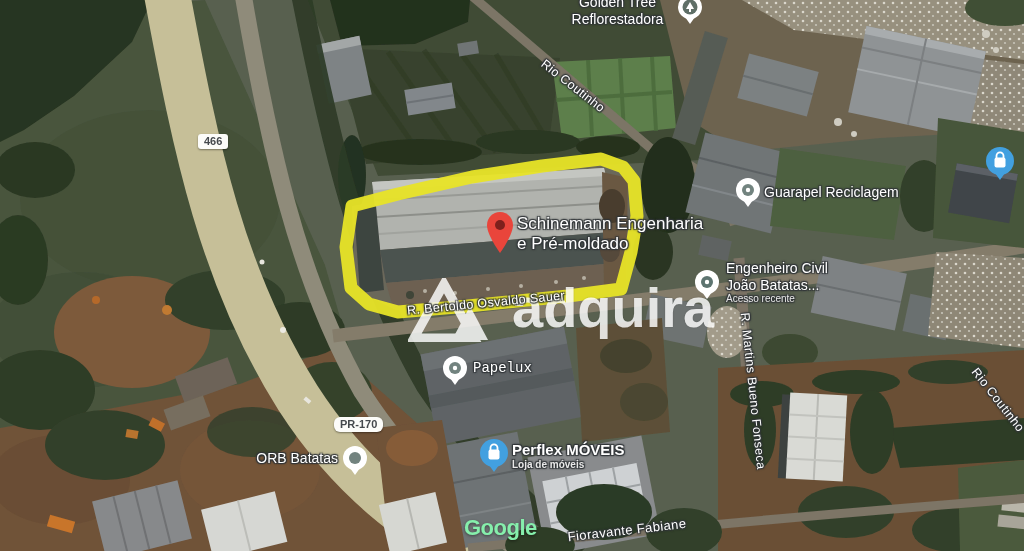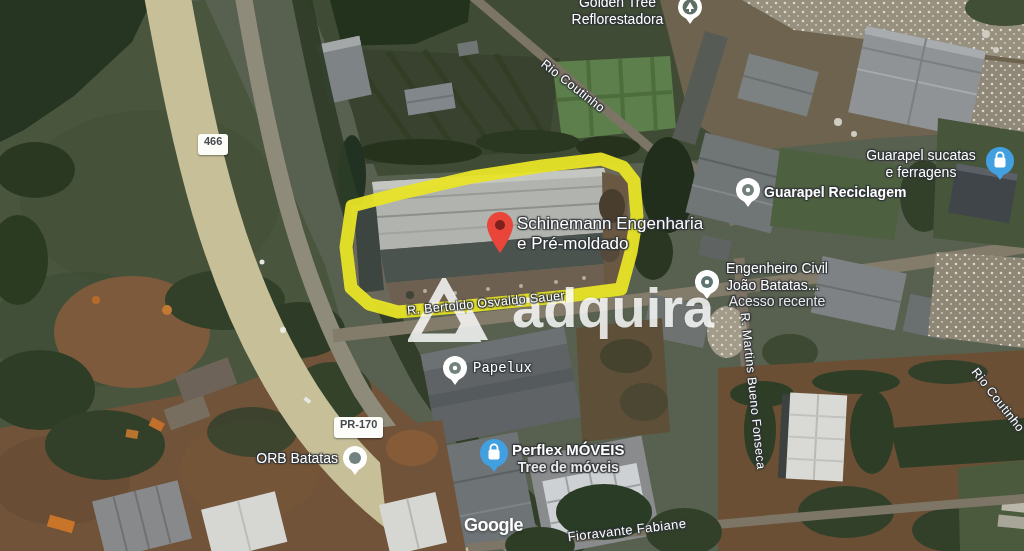--- a/index.html
+++ b/index.html
@@ -12,40 +12,40 @@
   #terrain-svg{position:absolute;left:0;top:0;z-index:0;}
   .ov{position:absolute;z-index:20;}
   .halo{
     color:#fff;
     text-shadow:
       -1px -1px 1px rgba(48,53,56,.95), 1px -1px 1px rgba(48,53,56,.95),
       -1px  1px 1px rgba(48,53,56,.95), 1px  1px 1px rgba(48,53,56,.95),
        0 0 3px rgba(48,53,56,.85);
   }
   .poi{font-size:14px;line-height:1.18;font-weight:400;white-space:nowrap;}
-  .poi .sub{display:block;font-size:14px;color:#e9e9e9;text-align:center;}
+  .poi .sub{display:block;font-size:10px;color:#e9e9e9;}
   .street{font-size:12.5px;font-weight:500;letter-spacing:.4px;white-space:nowrap;}
   .center-rot{transform-origin:center center;}
   .shield{
     position:absolute;z-index:20;background:#fcfcf9;color:#45494d;
-    font-size:11px;font-weight:bold;padding:1px 6px 8px 6px;border-radius:3px;
+    font-size:11px;font-weight:bold;padding:1px 6px 2px 6px;border-radius:3px;
     box-shadow:0 1px 2px rgba(0,0,0,.4);white-space:nowrap;
   }
   .pin{position:absolute;z-index:18;}
   #watermark{
     position:absolute;z-index:10;left:408px;top:240px;display:flex;align-items:flex-start;
     opacity:.82;pointer-events:none;margin-top:38px;
   }
   #watermark .wm-text{
     font-size:56px;font-weight:bold;color:#ffffff;line-height:1;margin-left:8px;
     letter-spacing:0;margin-top:2px;text-shadow:0 0 2px rgba(0,0,0,.2);
   }
   #google-logo{
-    position:absolute;z-index:25;left:464px;top:515px;font-size:18px;font-weight:bold;
-    color:#ffffff;letter-spacing:-.5px;text-shadow:0 1px 3px rgba(0,0,0,.45);
+    position:absolute;z-index:25;left:464px;top:515px;font-size:22px;font-weight:bold;
+    color:#86efac;letter-spacing:-.5px;text-shadow:0 1px 3px rgba(0,0,0,.45);
   }
   .ta-r{text-align:right;}
   .ta-c{text-align:center;}
 </style>
 </head>
 <body>
 
 <div id="map-root">
 
   <svg id="terrain-svg" width="1024" height="551" viewBox="0 0 1024 551">
@@ -280,21 +280,21 @@
 
   <div id="watermark">
     <svg width="96" height="64" viewBox="0 0 96 64">
       <polygon points="36,6 6,60 66,60" fill="none" stroke="#ffffff" stroke-width="9"></polygon>
       <polygon points="62,28 44,62 80,62" fill="#ffffff"></polygon>
     </svg>
     <span class="wm-text">adquira</span>
   </div>
 
   <div class="shield" style="left:198px;top:134px;">466</div>
-  <div class="shield" style="left:334px;top:417px;">PR-170</div>
+  <div class="shield" style="left:334px;top:417px;border-radius:6px;">PR-170</div>
 
   <div class="ov street halo center-rot" style="left:573px;top:86px;transform:translate(-50%,-50%) rotate(38deg);">Rio Coutinho</div>
   <div class="ov street halo center-rot" style="left:486px;top:303px;transform:translate(-50%,-50%) rotate(-5.5deg);">R. Bertoldo Osvaldo Sauer</div>
   <div class="ov street halo center-rot" style="left:753px;top:391px;transform:translate(-50%,-50%) rotate(84deg);">R. Martins Bueno Fonseca</div>
   <div class="ov street halo center-rot" style="left:998px;top:400px;transform:translate(-50%,-50%) rotate(52deg);">Rio Coutinho</div>
   <div class="ov street halo center-rot" style="left:627px;top:530px;font-size:13px;transform:translate(-50%,-50%) rotate(-6.5deg);">Fioravante Fabiane</div>
 
   <div class="pin" style="left:677px;top:-6px;">
     <svg width="26" height="30" viewBox="0 0 26 30">
       <path d="M8,23 L18,23 L13,30 Z" fill="#ffffff"></path>
@@ -310,34 +310,30 @@
   </div>
 
   <div class="pin" style="left:985px;top:146px;">
     <svg width="30" height="36" viewBox="0 0 30 36">
       <path d="M10,27 L20,27 L15,34 Z" fill="#42a0e0"></path>
       <circle cx="15" cy="15" r="14" fill="#42a0e0"></circle>
       <path d="M11.5,12 v-2.2 a3.5,3.5 0 0 1 7,0 V12" stroke="#ffffff" stroke-width="1.8" fill="none"></path>
       <rect x="9.5" y="11.5" width="11" height="10" rx="2" fill="#ffffff"></rect>
     </svg>
   </div>
-  <div class="ov poi halo ta-c" style="left:860px;top:147px;width:122px;">
-    <span>Guarapel sucatas</span><br>
-    <span>e ferragens</span>
-  </div>
 
   <div class="pin" style="left:735px;top:177px;">
     <svg width="26" height="30" viewBox="0 0 26 30">
       <path d="M8,23 L18,23 L13,30 Z" fill="#ffffff"></path>
       <circle cx="13" cy="13" r="12" fill="#ffffff"></circle>
       <circle cx="13" cy="13" r="6" fill="#72837f"></circle>
       <circle cx="13" cy="13" r="2.2" fill="#ffffff"></circle>
     </svg>
   </div>
-  <div class="ov poi halo" style="left:764px;top:184px;font-weight:bold;">
+  <div class="ov poi halo" style="left:764px;top:184px;">
     <span>Guarapel Reciclagem</span>
   </div>
 
   <div class="pin" style="left:485px;top:211px;">
     <svg width="30" height="44" viewBox="0 0 30 44">
       <path d="M15,1 C7.8,1 2,6.9 2,14.2 C2,24 15,42 15,42 C15,42 28,24 28,14.2 C28,6.9 22.2,1 15,1 Z" fill="#e9453b"></path>
       <circle cx="15" cy="14" r="5" fill="#7e201c"></circle>
     </svg>
   </div>
   <div class="ov poi halo" style="left:517px;top:214px;font-size:17px;">
@@ -385,18 +381,18 @@
   <div class="pin" style="left:479px;top:438px;">
     <svg width="30" height="36" viewBox="0 0 30 36">
       <path d="M10,27 L20,27 L15,34 Z" fill="#42a0e0"></path>
       <circle cx="15" cy="15" r="14" fill="#42a0e0"></circle>
       <path d="M11.5,12 v-2.2 a3.5,3.5 0 0 1 7,0 V12" stroke="#ffffff" stroke-width="1.8" fill="none"></path>
       <rect x="9.5" y="11.5" width="11" height="10" rx="2" fill="#ffffff"></rect>
     </svg>
   </div>
   <div class="ov poi halo" style="left:512px;top:441px;font-size:15px;font-weight:bold;">
     <span>Perflex MÓVEIS</span>
-    <span class="sub">Tree de móveis</span>
+    <span class="sub">Loja de móveis</span>
   </div>
 
   <div id="google-logo">Google</div>
 
 </div>
 
 </body></html>

